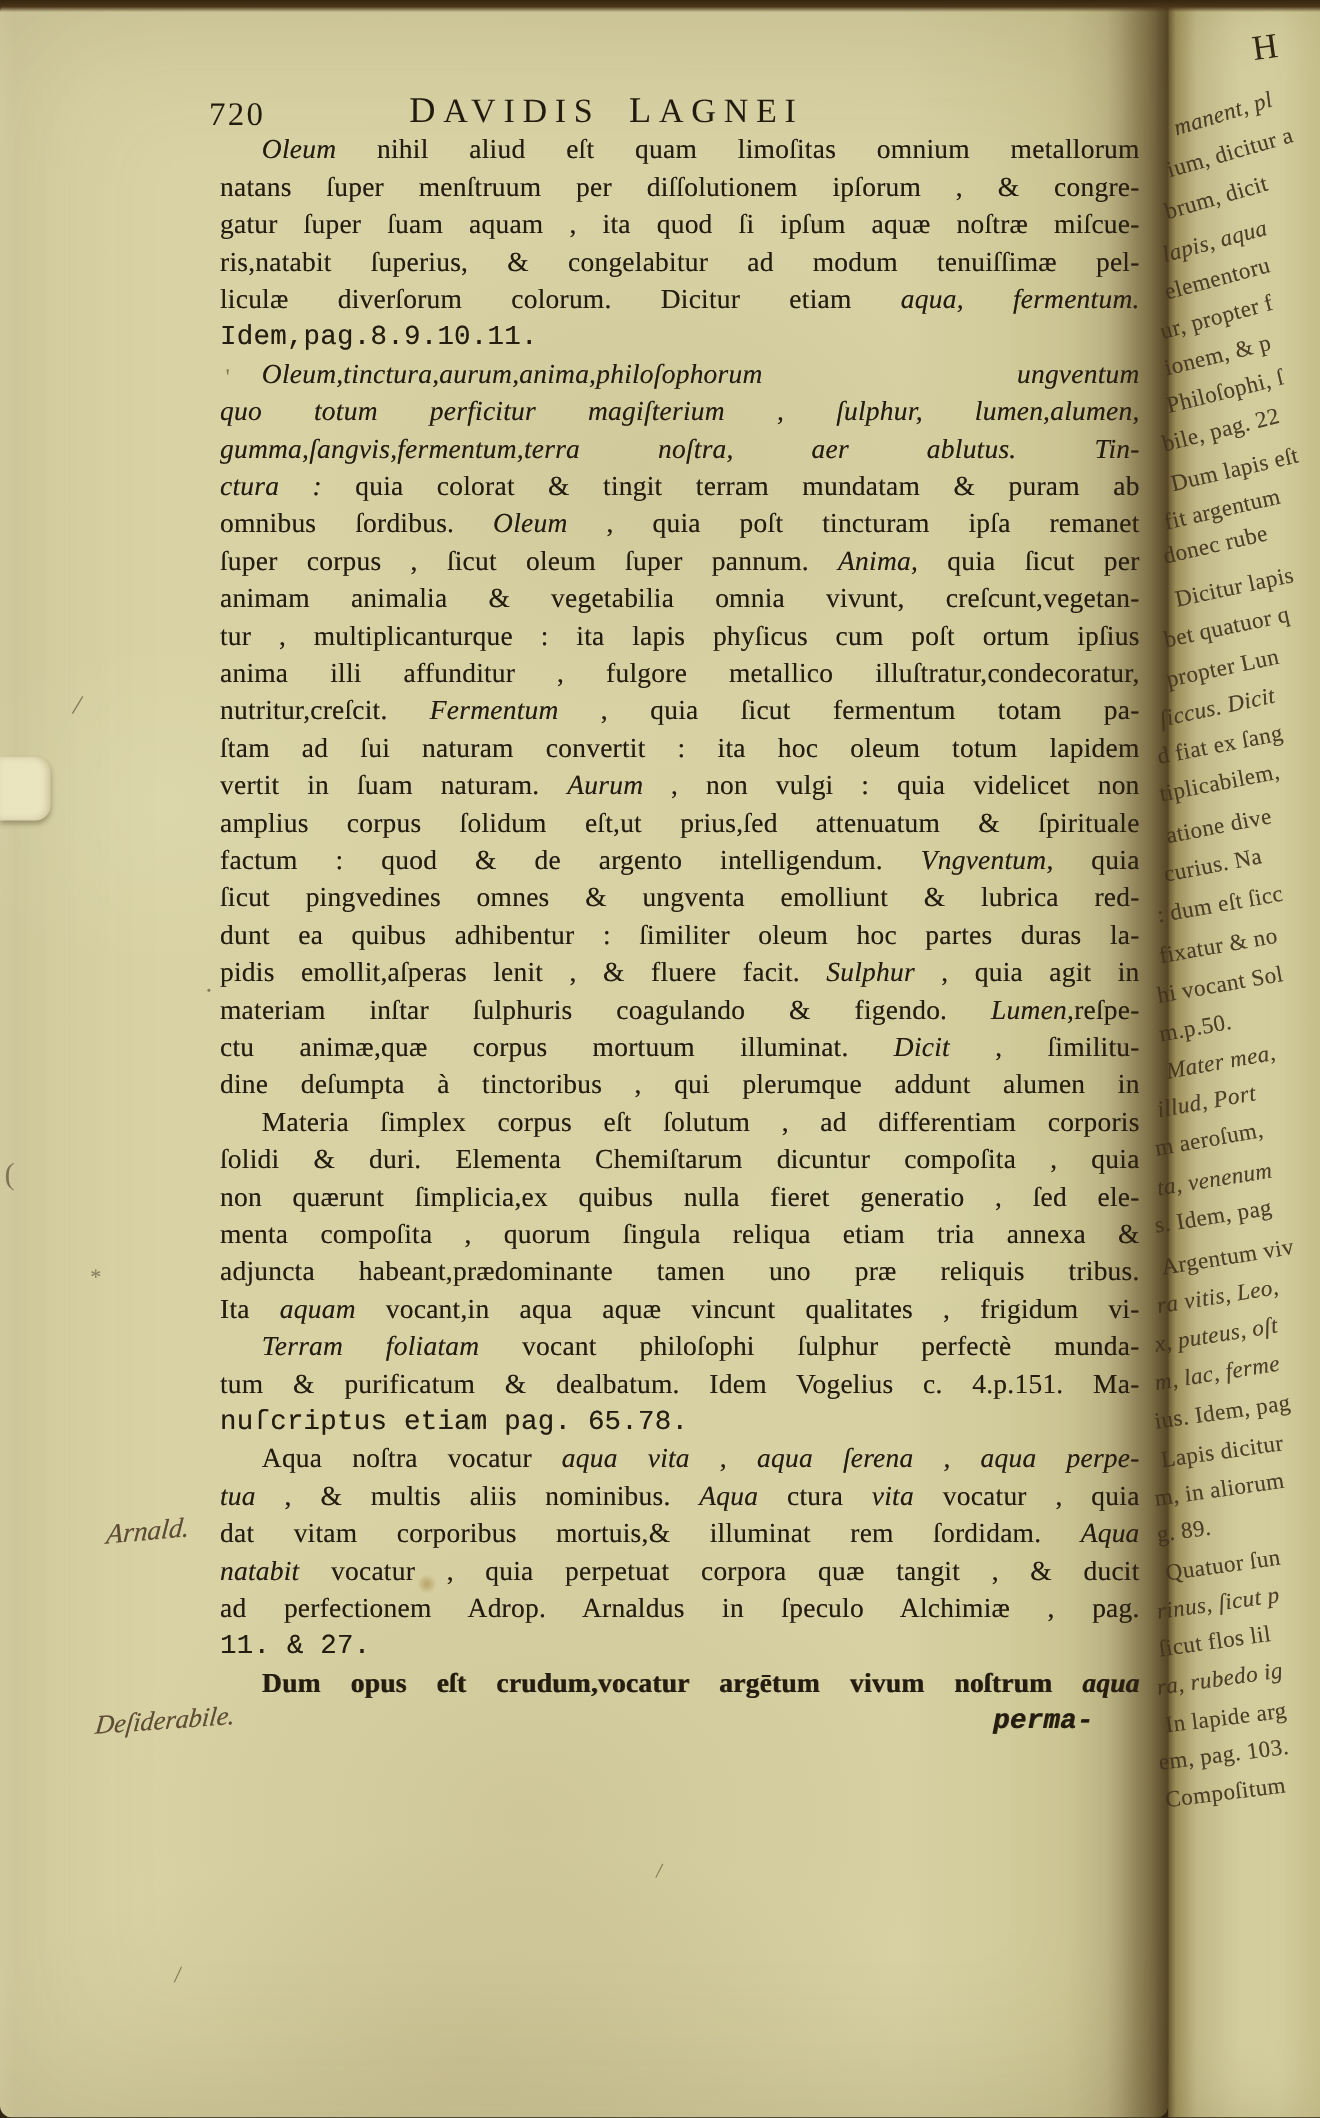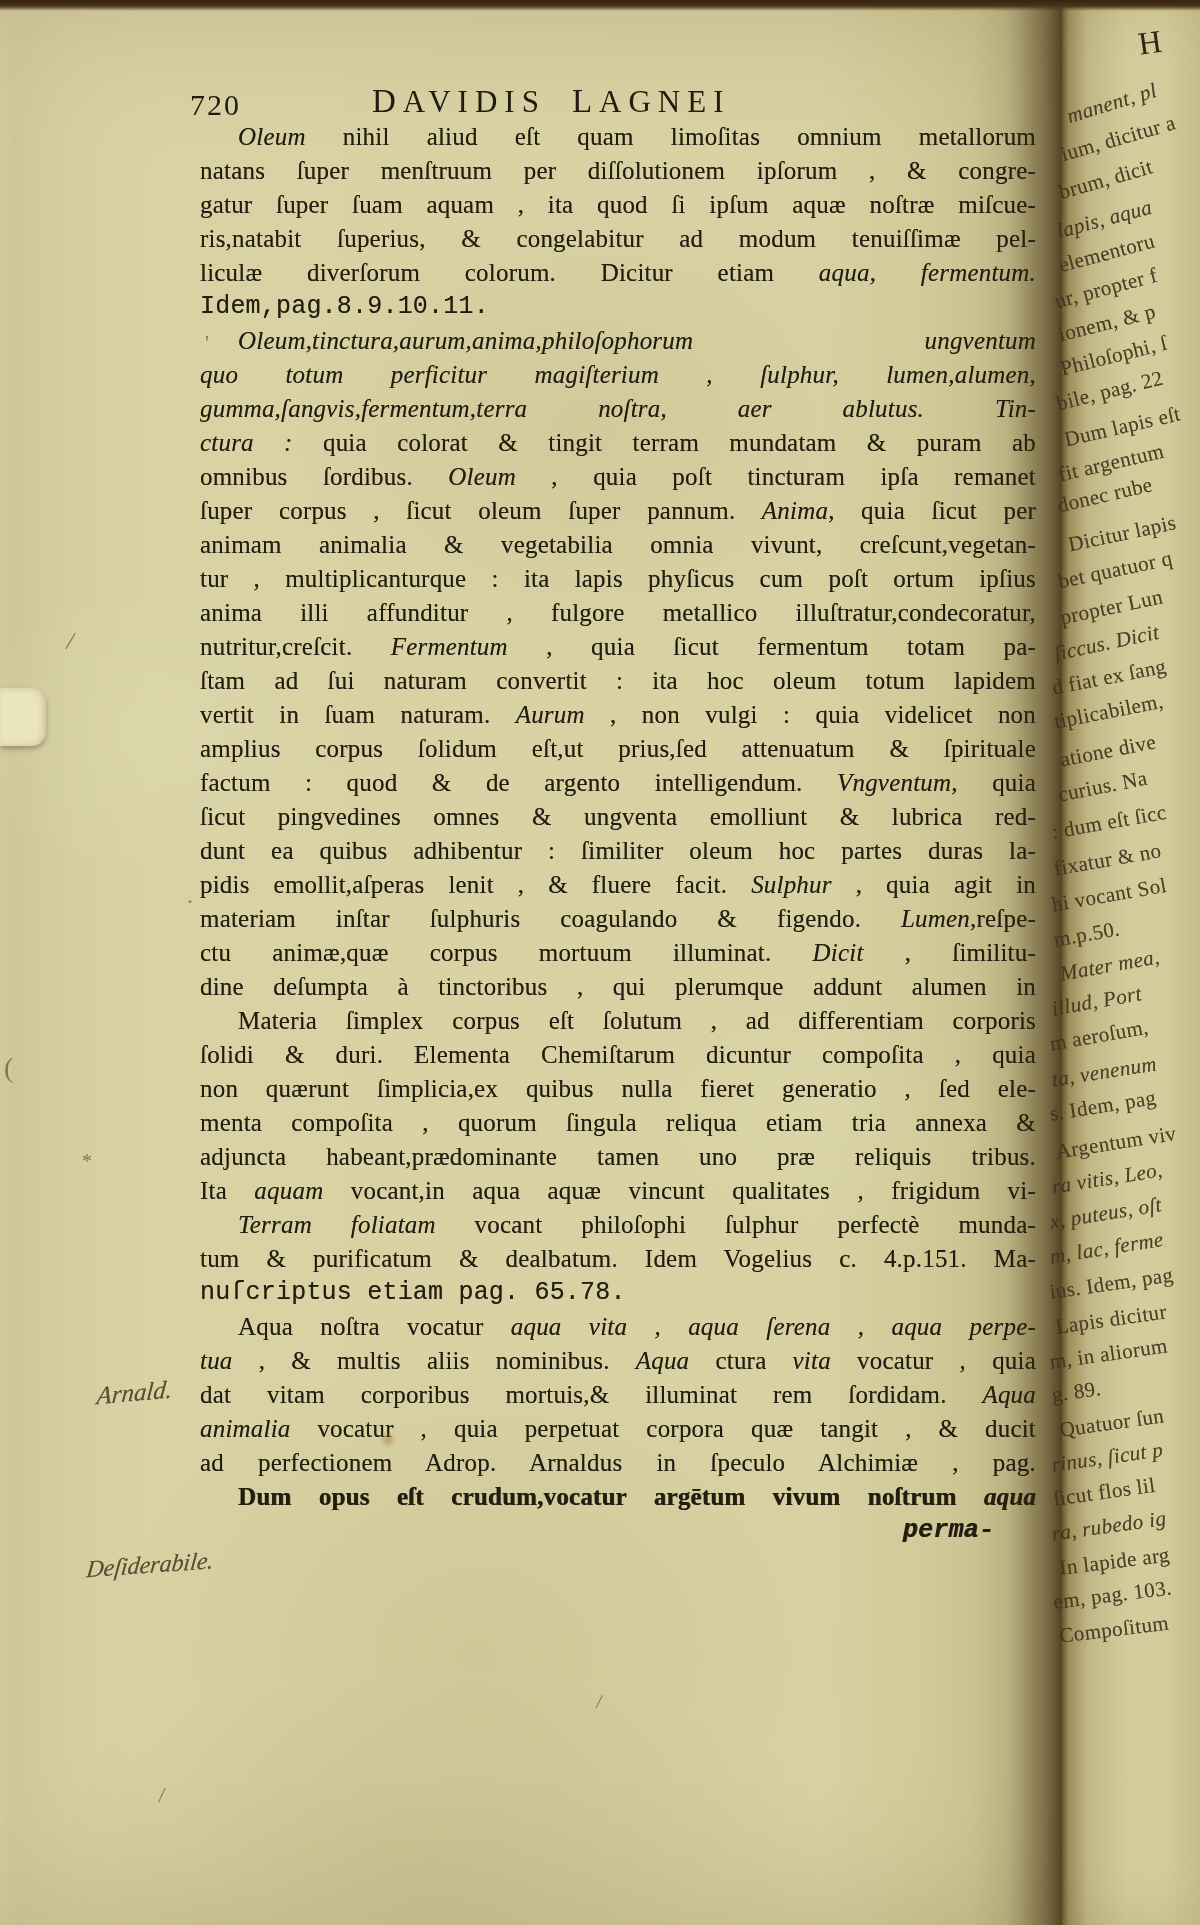--- a/index.html
+++ b/index.html
@@ -2,21 +2,21 @@
 <html><head>
 <meta charset="utf-8">
 <style>
   html,body{margin:0;padding:0;}
   body{width:1200px;height:1925px;overflow:hidden;background:#2a2012;
        font-family:"Liberation Serif","DejaVu Serif",serif;}
   .scan{position:relative;width:1200px;height:1925px;overflow:hidden;}
 
   
   .main-page{position:absolute;left:0;top:0;width:1062px;height:1925px;
-    background:linear-gradient(90deg,#e0daae 0px,#dad4a8 14px,#d8d2a4 120px,#d7d1a3 820px,#cec795 970px,#bcb384 1020px,#9c8f60 1050px,#7d6c42 1062px);}
+    background:linear-gradient(90deg,#e0daae 0px,#dad4a8 14px,#d8d2a4 120px,#d7d1a3 820px,#cec795 970px,#bcb384 1020px,#9c8f60 1050px,#7d6c42 1062px);border-radius:11px;}
   .main-page .mottle{position:absolute;inset:0;
     background:
       radial-gradient(ellipse 300px 220px at 14% 38%,rgba(255,255,238,.10),transparent 70%),
       radial-gradient(ellipse 420px 320px at 55% 22%,rgba(120,95,40,.07),transparent 70%),
       radial-gradient(ellipse 520px 420px at 45% 86%,rgba(120,95,40,.09),transparent 72%),
       radial-gradient(ellipse 260px 190px at 78% 58%,rgba(255,255,238,.08),transparent 70%),
       radial-gradient(ellipse 600px 260px at 40% 97%,rgba(110,88,38,.10),transparent 75%);
     box-shadow:inset 0 0 140px rgba(92,72,30,.22);}
   .top-edge{position:absolute;left:0;top:0;width:1200px;height:11px;
     background:linear-gradient(180deg,#35240f 0%,#4a3519 55%,rgba(74,53,25,0) 100%);z-index:6;}
@@ -108,22 +108,23 @@
         <div class="line"><span>non quærunt ſimplicia,ex quibus nulla fieret generatio , ſed ele-</span></div>
         <div class="line"><span>menta compoſita , quorum ſingula reliqua etiam tria annexa &amp;</span></div>
         <div class="line"><span>adjuncta habeant,prædominante tamen uno præ reliquis tribus.</span></div>
         <div class="line"><span>Ita </span><span class="it">aquam</span><span> vocant,in aqua aquæ vincunt qualitates , frigidum vi-</span></div>
         <div class="line ind"><span class="it">Terram foliatam</span><span> vocant philoſophi ſulphur perfectè munda-</span></div>
         <div class="line"><span>tum &amp; purificatum &amp; dealbatum. Idem Vogelius c. 4.p.151. Ma-</span></div>
         <div class="line short"><span>nuſcriptus etiam pag. 65.78.</span></div>
         <div class="line ind"><span>Aqua noſtra vocatur </span><span class="it">aqua vita , aqua ſerena , aqua perpe-</span></div>
         <div class="line"><span class="it">tua</span><span> , &amp; multis aliis nominibus.  </span><span class="it">Aqua</span><span> ctura </span><span class="it">vita</span><span> vocatur , quia</span></div>
         <div class="line"><span>dat vitam corporibus mortuis,&amp; illuminat rem ſordidam.  </span><span class="it">Aqua</span></div>
-        <div class="line"><span class="it">animalia</span><span> vocatur , quia perpetuat corpora quæ tangit , &amp; ducit</span></div>
+        <div class="line"><span class="it">natabit</span><span> vocatur , quia perpetuat corpora quæ tangit , &amp; ducit</span></div>
         <div class="line"><span>ad perfectionem Adrop. Arnaldus in ſpeculo Alchimiæ , pag.</span></div>
+        <div class="line short"><span>11. &amp; 27.</span></div>
         <div class="line ind heavy"><span>Dum opus eſt crudum,vocatur argētum vivum noſtrum </span><span class="it">aqua</span></div>
         <div class="line short heavy catchword"><span class="it">perma-</span></div>
       </div>
 
     <div id="margin-notes">
         <span class="margin-note" style="left: 98px; top: 1382px; font-size: 25px; transform: rotate(-5deg) skewX(-10deg);">Arnald.</span>
         <span class="margin-note" style="left: 88px; top: 1556px; font-size: 24px; transform: rotate(-4deg) skewX(-10deg);">Deſiderabile.</span>
       </div>
     <div class="tab"></div>
     <div id="marks">

